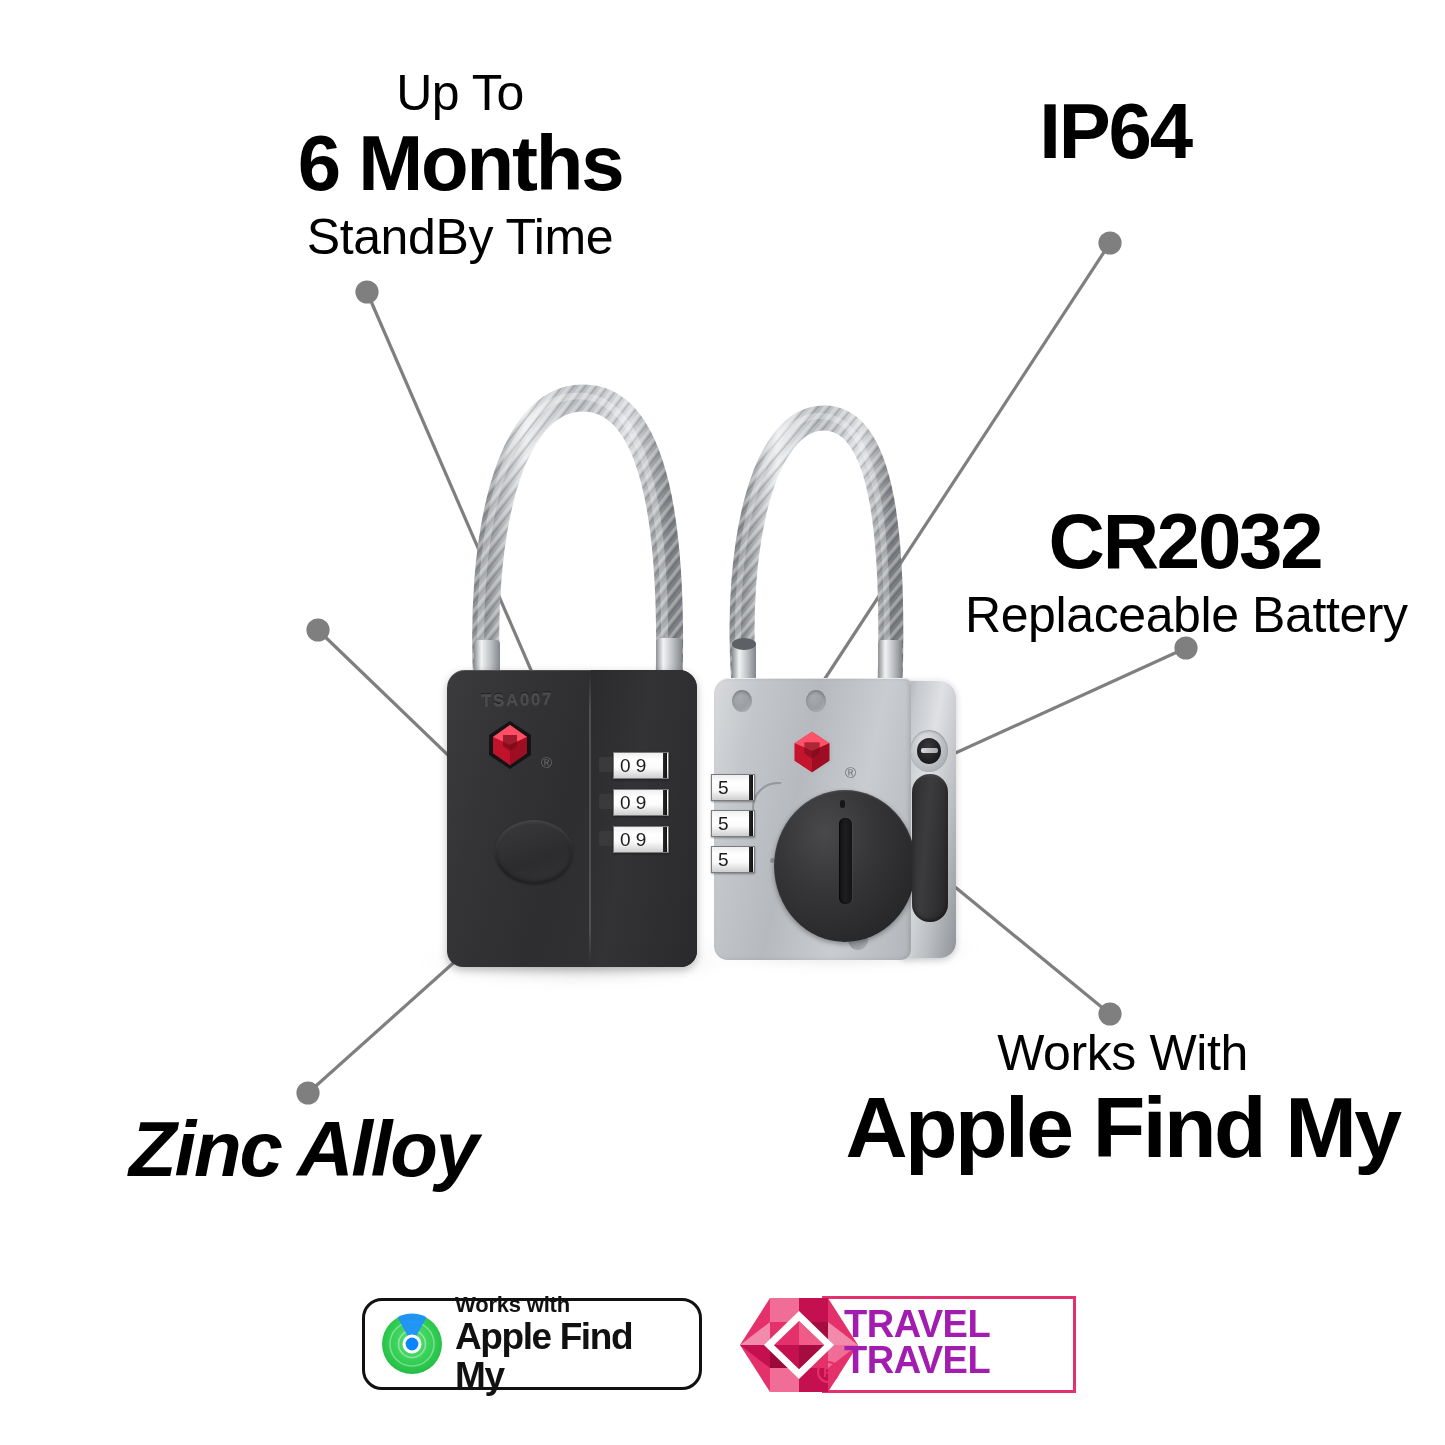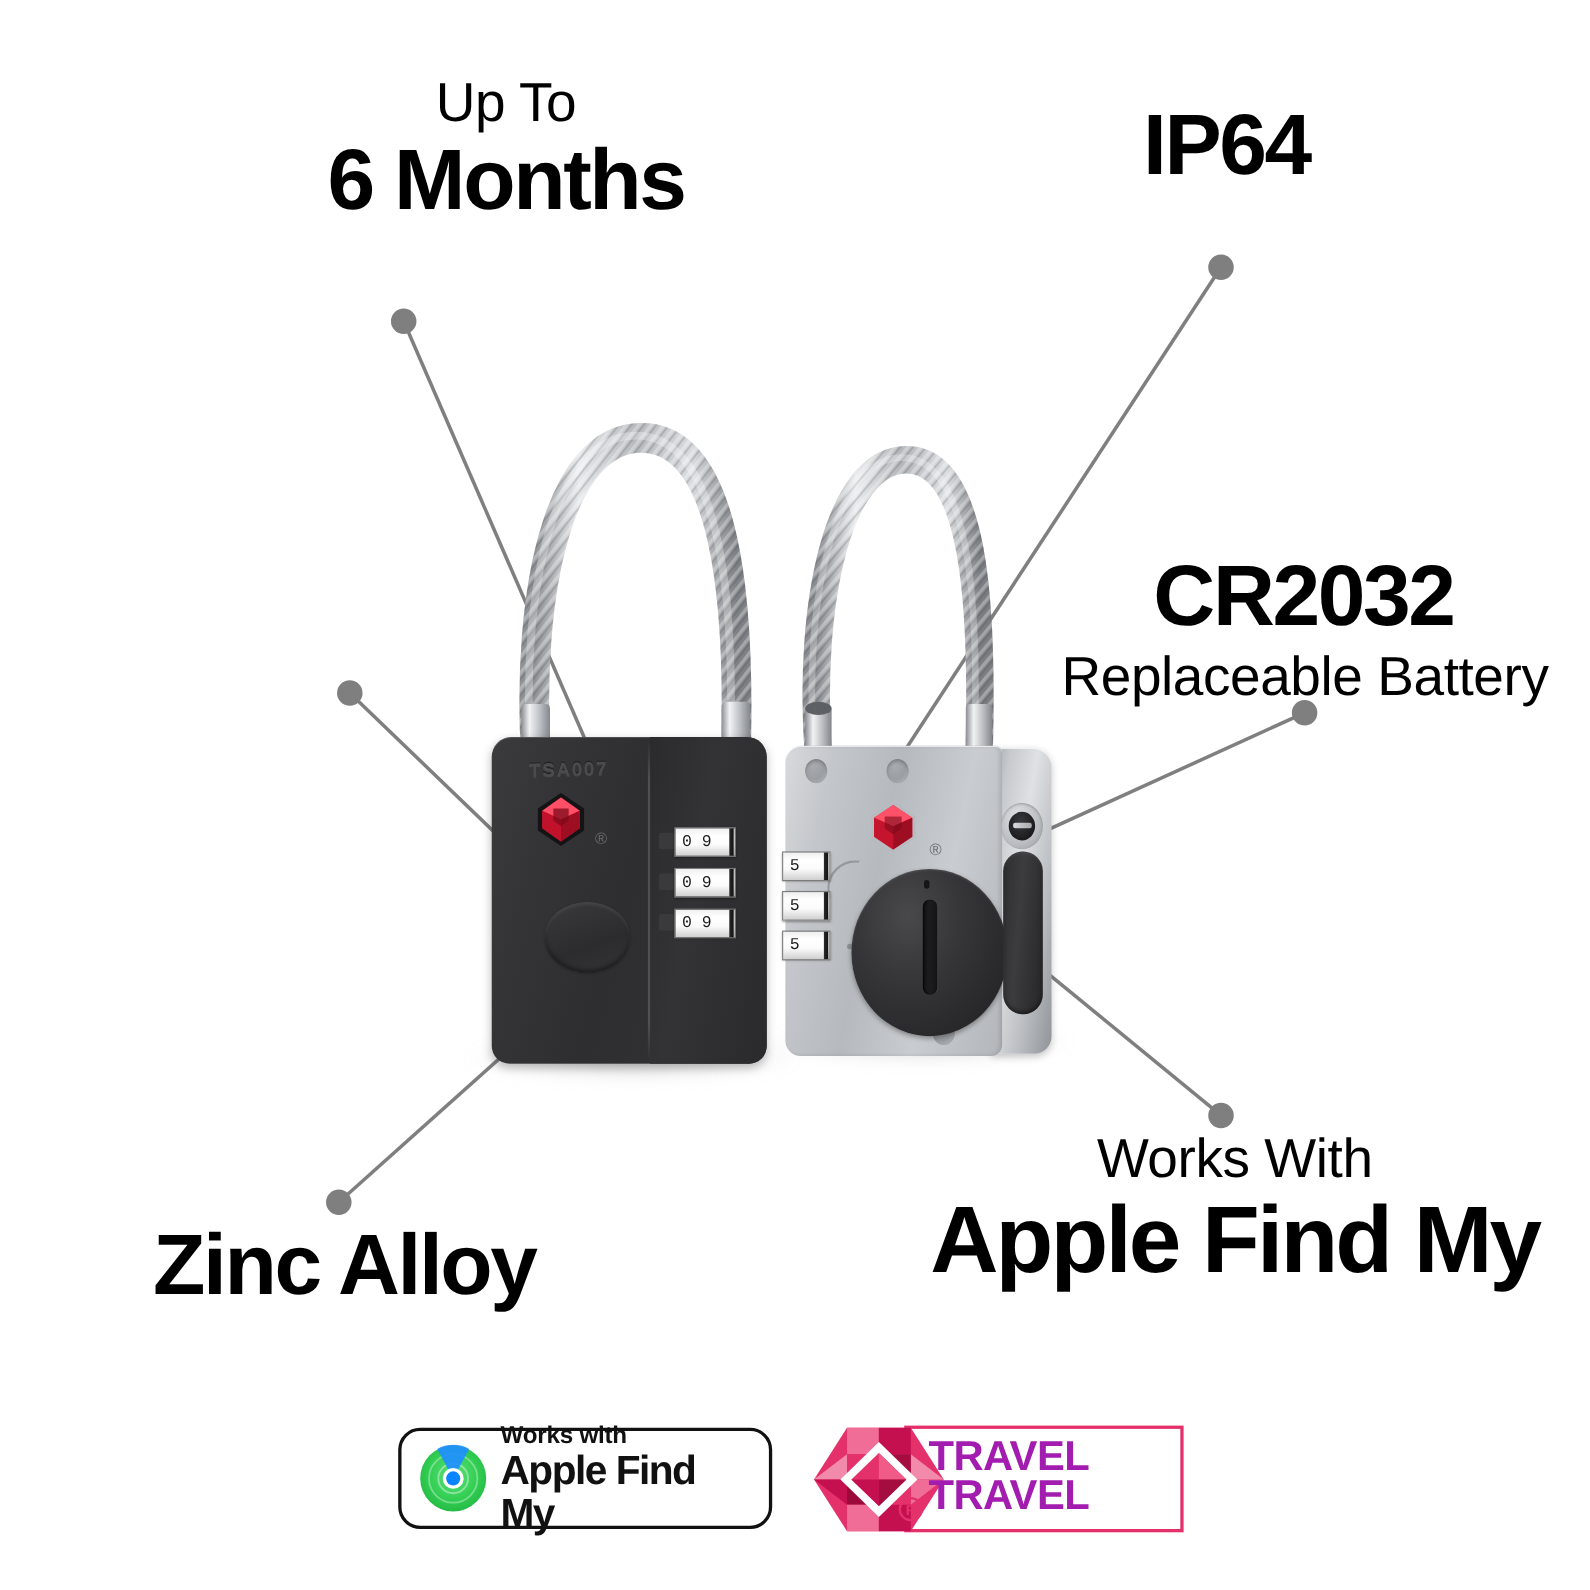--- a/index.html
+++ b/index.html
@@ -74,22 +74,22 @@
   }
 
   
   .dial-strip { position: absolute; }
   .dial-win {
     position: absolute; width: 56px; height: 27px;
     background: linear-gradient(to bottom,#efefef 0%,#ffffff 28%,#fbfbfb 60%,#cfcfcf 100%);
     border: 1px solid #7b7b7b;
     display: flex; align-items: center; justify-content: space-between;
     padding: 0 5px 0 6px;
-    font-size: 15px; font-weight: 400; color: #1b1b1b;
-    font-family: Liberation Mono, monospace;
+    font-size: 19px; font-weight: 400; color: #1b1b1b;
+    font-family: Liberation Sans, sans-serif;
     box-shadow: 0 1px 2px rgba(0,0,0,0.35);
   }
   .dial-win .edge {
     position: absolute; right: 1px; top: 0; width: 4px; height: 100%;
     background: linear-gradient(to right,#2a2a2a,#111);
   }
   .dial-notch {
     position: absolute; left: -14px; width: 15px; height: 15px;
     background: #3a3a3c; border-radius: 2px;
   }
@@ -370,33 +370,34 @@
           <span>5</span>
           <span class="edge"></span>
         </div>
       </div>
     </div>
   </div>
 
   <div class="callout c-center" style="left:180px; top:68px; width:560px;">
     <div class="small">Up To</div>
     <div class="big gap-a">6 Months</div>
+    <div class="small gap-b">StandBy Time</div>
   </div>
 
   <div class="callout c-center" style="left:905px; top:92px; width:420px;">
     <div class="big">IP64</div>
   </div>
 
 
   <div class="callout c-center" style="left:965px; top:486px; width:440px;margin-top:16px;">
     <div class="big">CR2032</div>
     <div class="small gap-b">Replaceable Battery</div>
   </div>
 
-  <div class="callout c-center" style="left:88px; top:1110px; width:450px;">
+  <div class="callout c-center" style="left:78px; top:1110px; width:450px;font-style:italic;">
     <div class="big">Zinc Alloy</div>
   </div>
 
   <div class="callout c-center" style="left:840px; top:1028px; width:565px;">
     <div class="small">Works With</div>
     <div class="xbig gap-a">Apple Find My</div>
   </div>
 
   <div id="badges">
 

